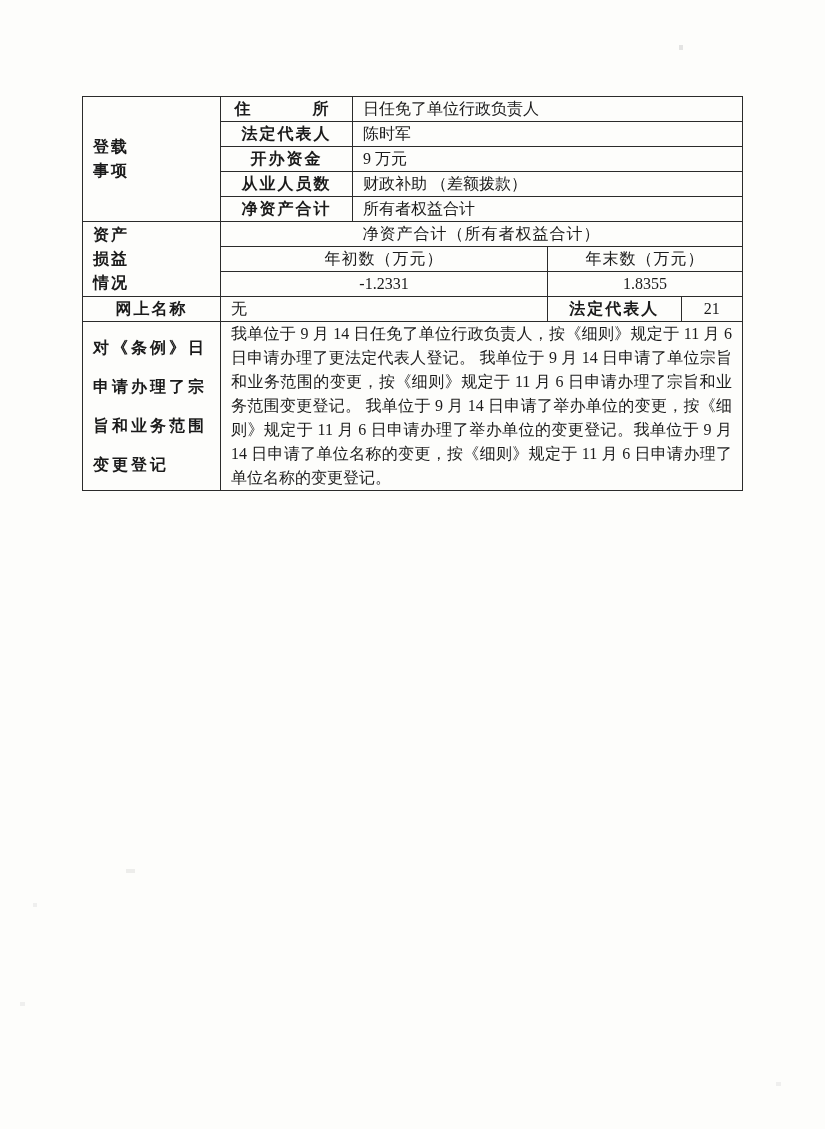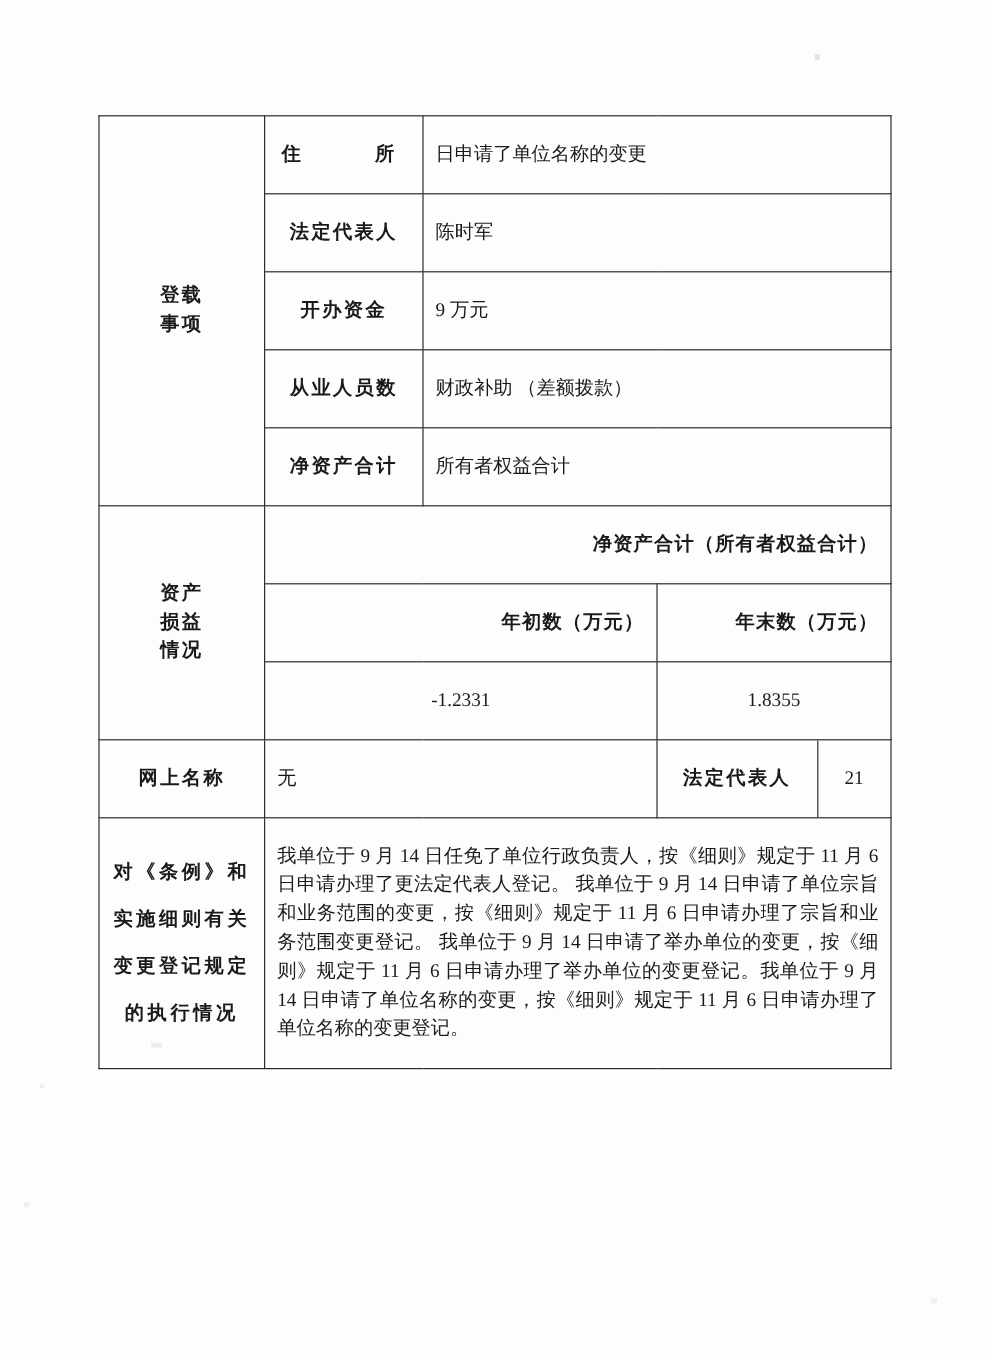--- a/index.html
+++ b/index.html
@@ -30,50 +30,49 @@
   table.doc {
     position: absolute;
     left: 82px;
     top: 96px;
     width: 660px;
     border-collapse: collapse;
     table-layout: fixed;
   }
   table.doc td {
     border: 1.6px solid #2b2b2b;
-    padding: 20px 10px;
+    padding: 0 10px;
     vertical-align: middle;
     font-size: 16px;
     line-height: 1.5;
   }
   .lbl {
     font-weight: bold;
     text-align: center;
     letter-spacing: 2px;
     font-size: 17px;
   }
   .val {
     text-align: left;
     font-size: 16px;
     padding-left: 12px;
   }
   .cellhead {
-    font-weight: bold;
-    text-align: right;
+    font-weight: normal;
+    text-align: center;
     font-size: 17px;
     letter-spacing: 1px;
   }
   .num {
     text-align: center;
     font-size: 16px;
   }
   .vlabel {
     font-weight: bold;
     font-size: 17px;
-    text-align: center;
     letter-spacing: 2px;
     line-height: 2.1;
     white-space: pre-line;
   }
   .vlabel-top {
     vertical-align: top;
     padding-top: 18px;
   }
   .bodytext {
     font-size: 15.5px;
@@ -106,21 +105,21 @@
       <col style="width:132px">
       <col style="width:195px">
       <col style="width:195px">
     </colgroup>
     <tbody>
 
       <tr>
         <td rowspan="5" class="vlabel vlabel-top">登载
 事项</td>
         <td class="lbl spaced">住　　所</td>
-        <td colspan="2" class="val">日申请了单位名称的变更</td>
+        <td colspan="2" class="val">日任免了单位行政负责人</td>
       </tr>
       <tr>
         <td class="lbl">法定代表人</td>
         <td colspan="2" class="val">陈时军</td>
       </tr>
       <tr>
         <td class="lbl">开办资金</td>
         <td colspan="2" class="val">9 万元</td>
       </tr>
       <tr>
@@ -156,18 +155,18 @@
                 <tr>
               <td style="border:0;border-right:1.6px solid #2b2b2b;width:58%;" class="lbl">法定代表人</td>
               <td style="border:0;" class="num">21</td>
             </tr>
           </tbody>
             </table>
         </td>
       </tr>
 
       <tr>
-        <td class="vlabel vlabel-top" style="line-height:2.45;letter-spacing:3px;">对《条例》和实施细则有关变更登记规定的执行情况</td>
+        <td class="vlabel vlabel-top" style="line-height:2.45;letter-spacing:3px;">对《条例》日申请办理了宗旨和业务范围变更登记</td>
         <td colspan="3" class="bodytext">我单位于 9 月 14 日任免了单位行政负责人，按《细则》规定于 11 月 6 日申请办理了更法定代表人登记。 我单位于 9 月 14 日申请了单位宗旨和业务范围的变更，按《细则》规定于 11 月 6 日申请办理了宗旨和业务范围变更登记。 我单位于 9 月 14 日申请了举办单位的变更，按《细则》规定于 11 月 6 日申请办理了举办单位的变更登记。我单位于 9 月 14 日申请了单位名称的变更，按《细则》规定于 11 月 6 日申请办理了单位名称的变更登记。</td>
       </tr>
     </tbody>
   </table>
 </div>
 
 </body></html>

